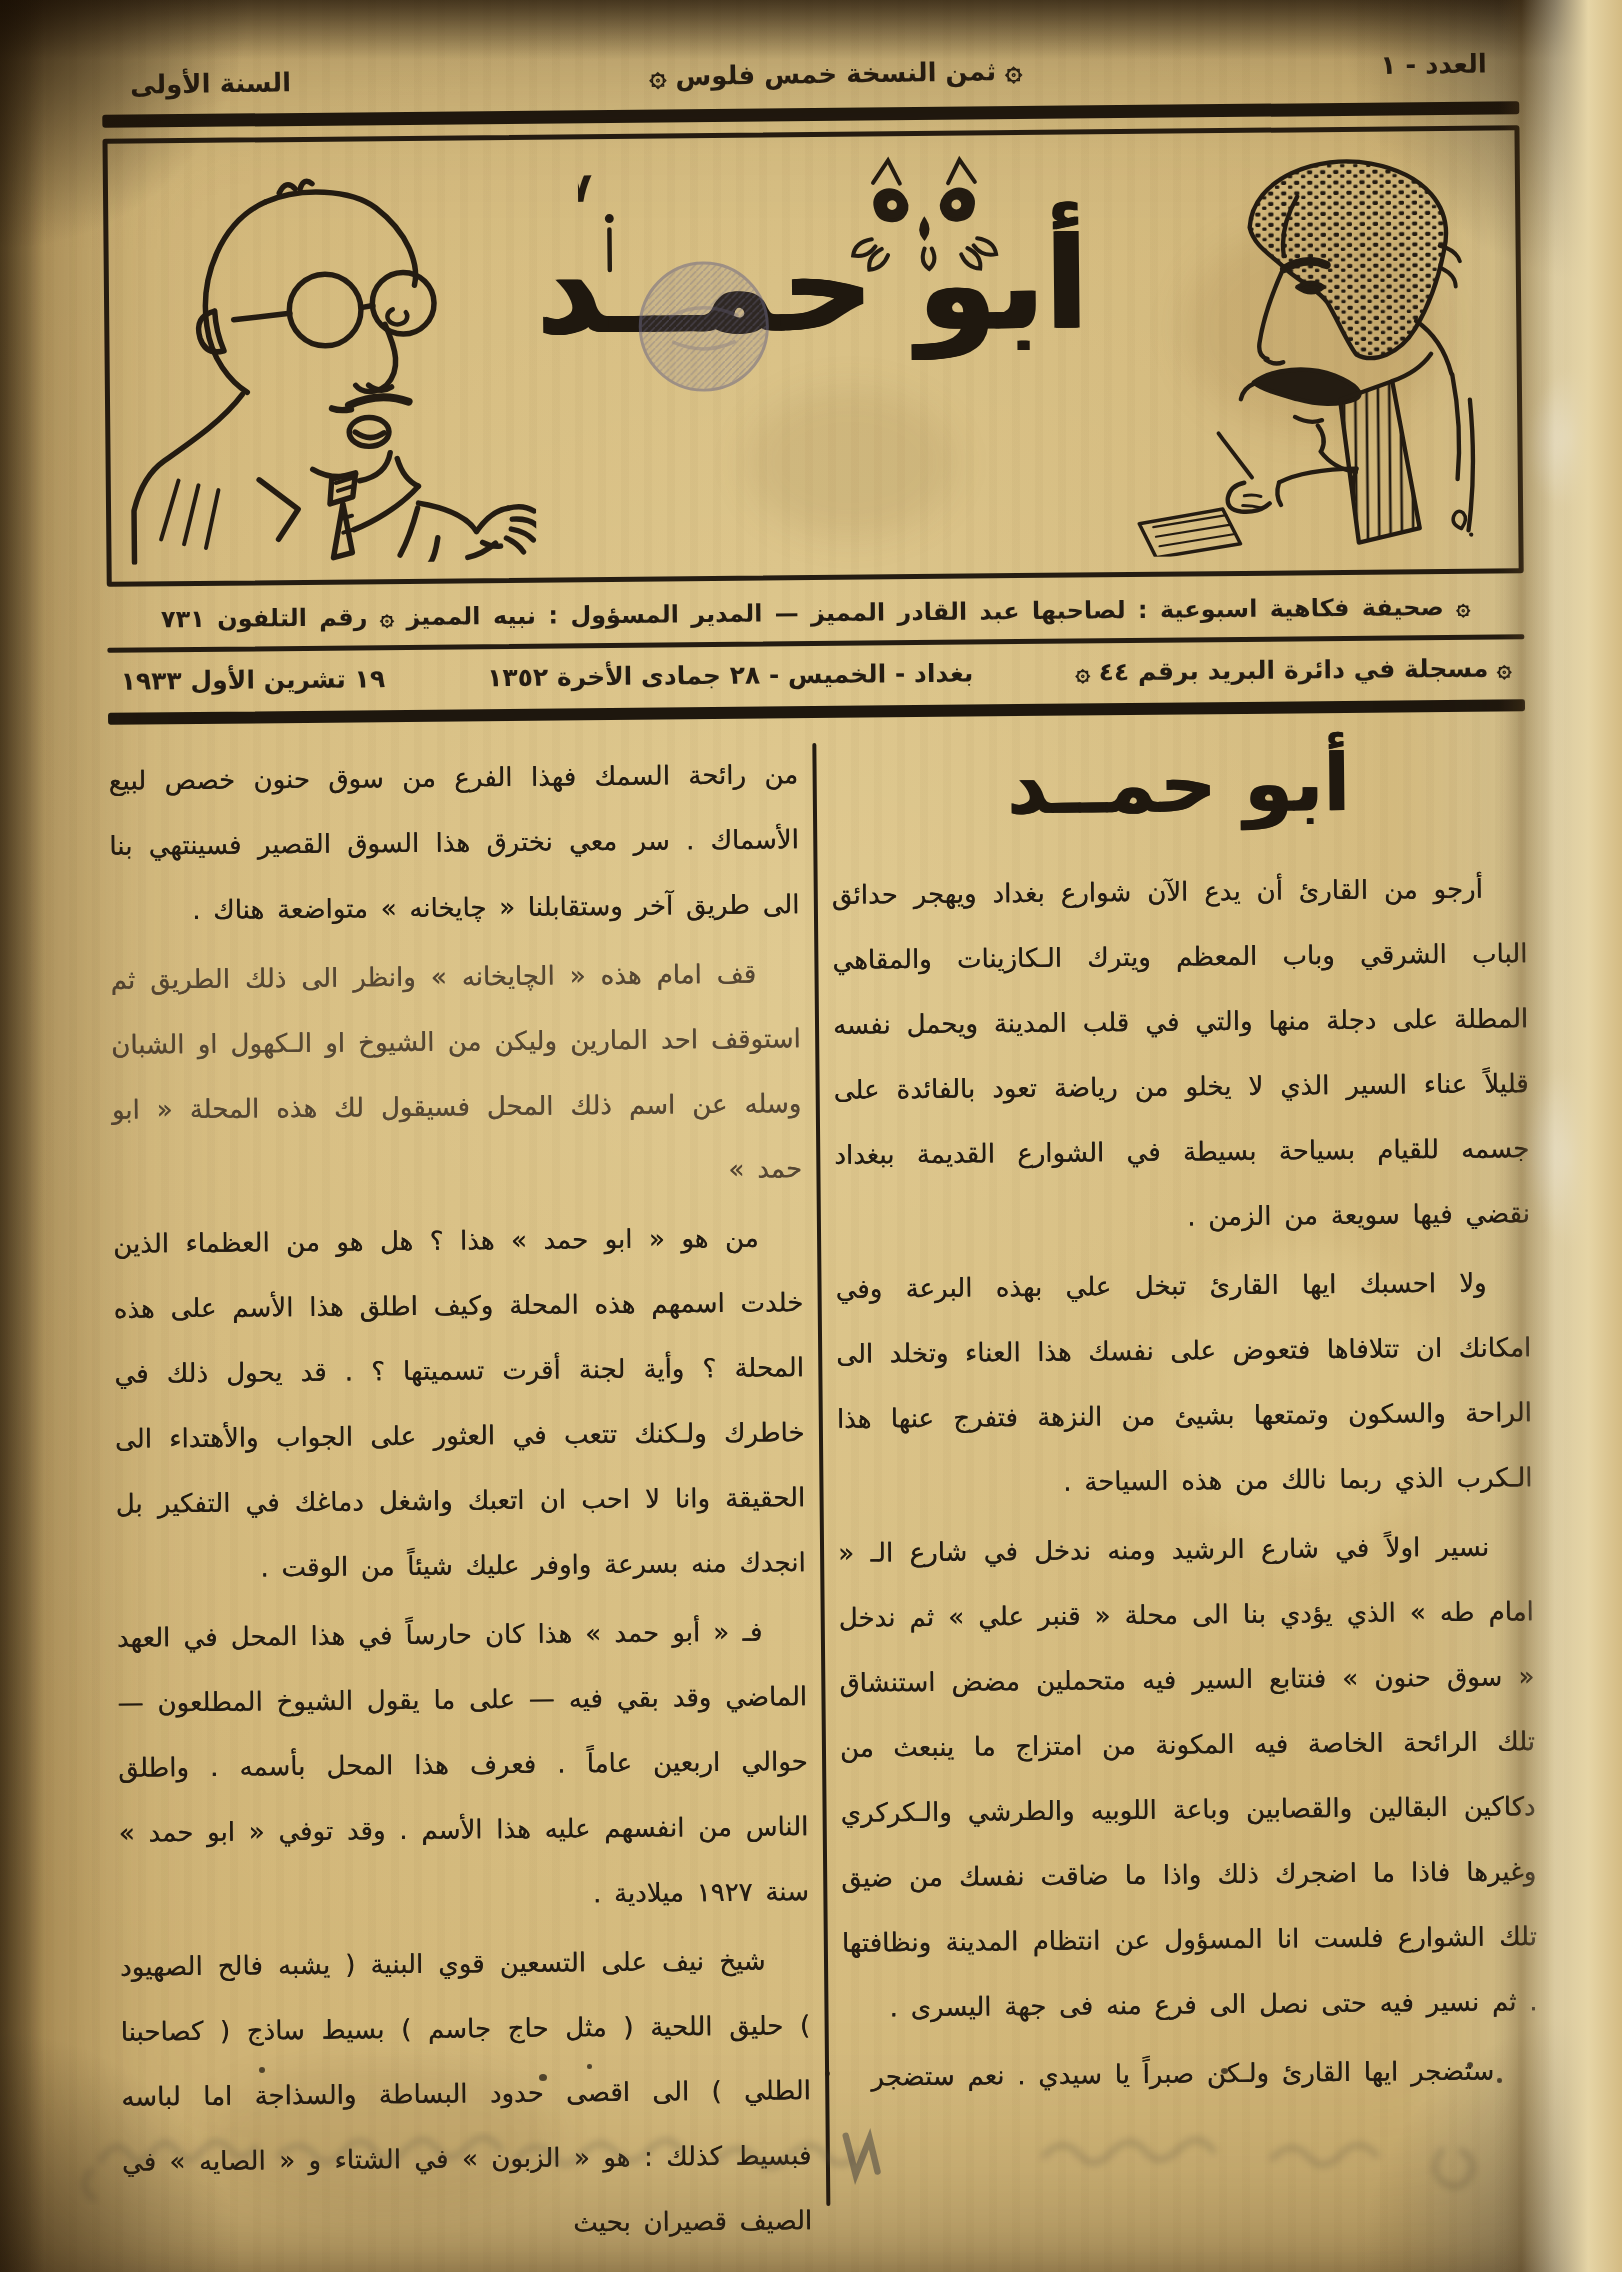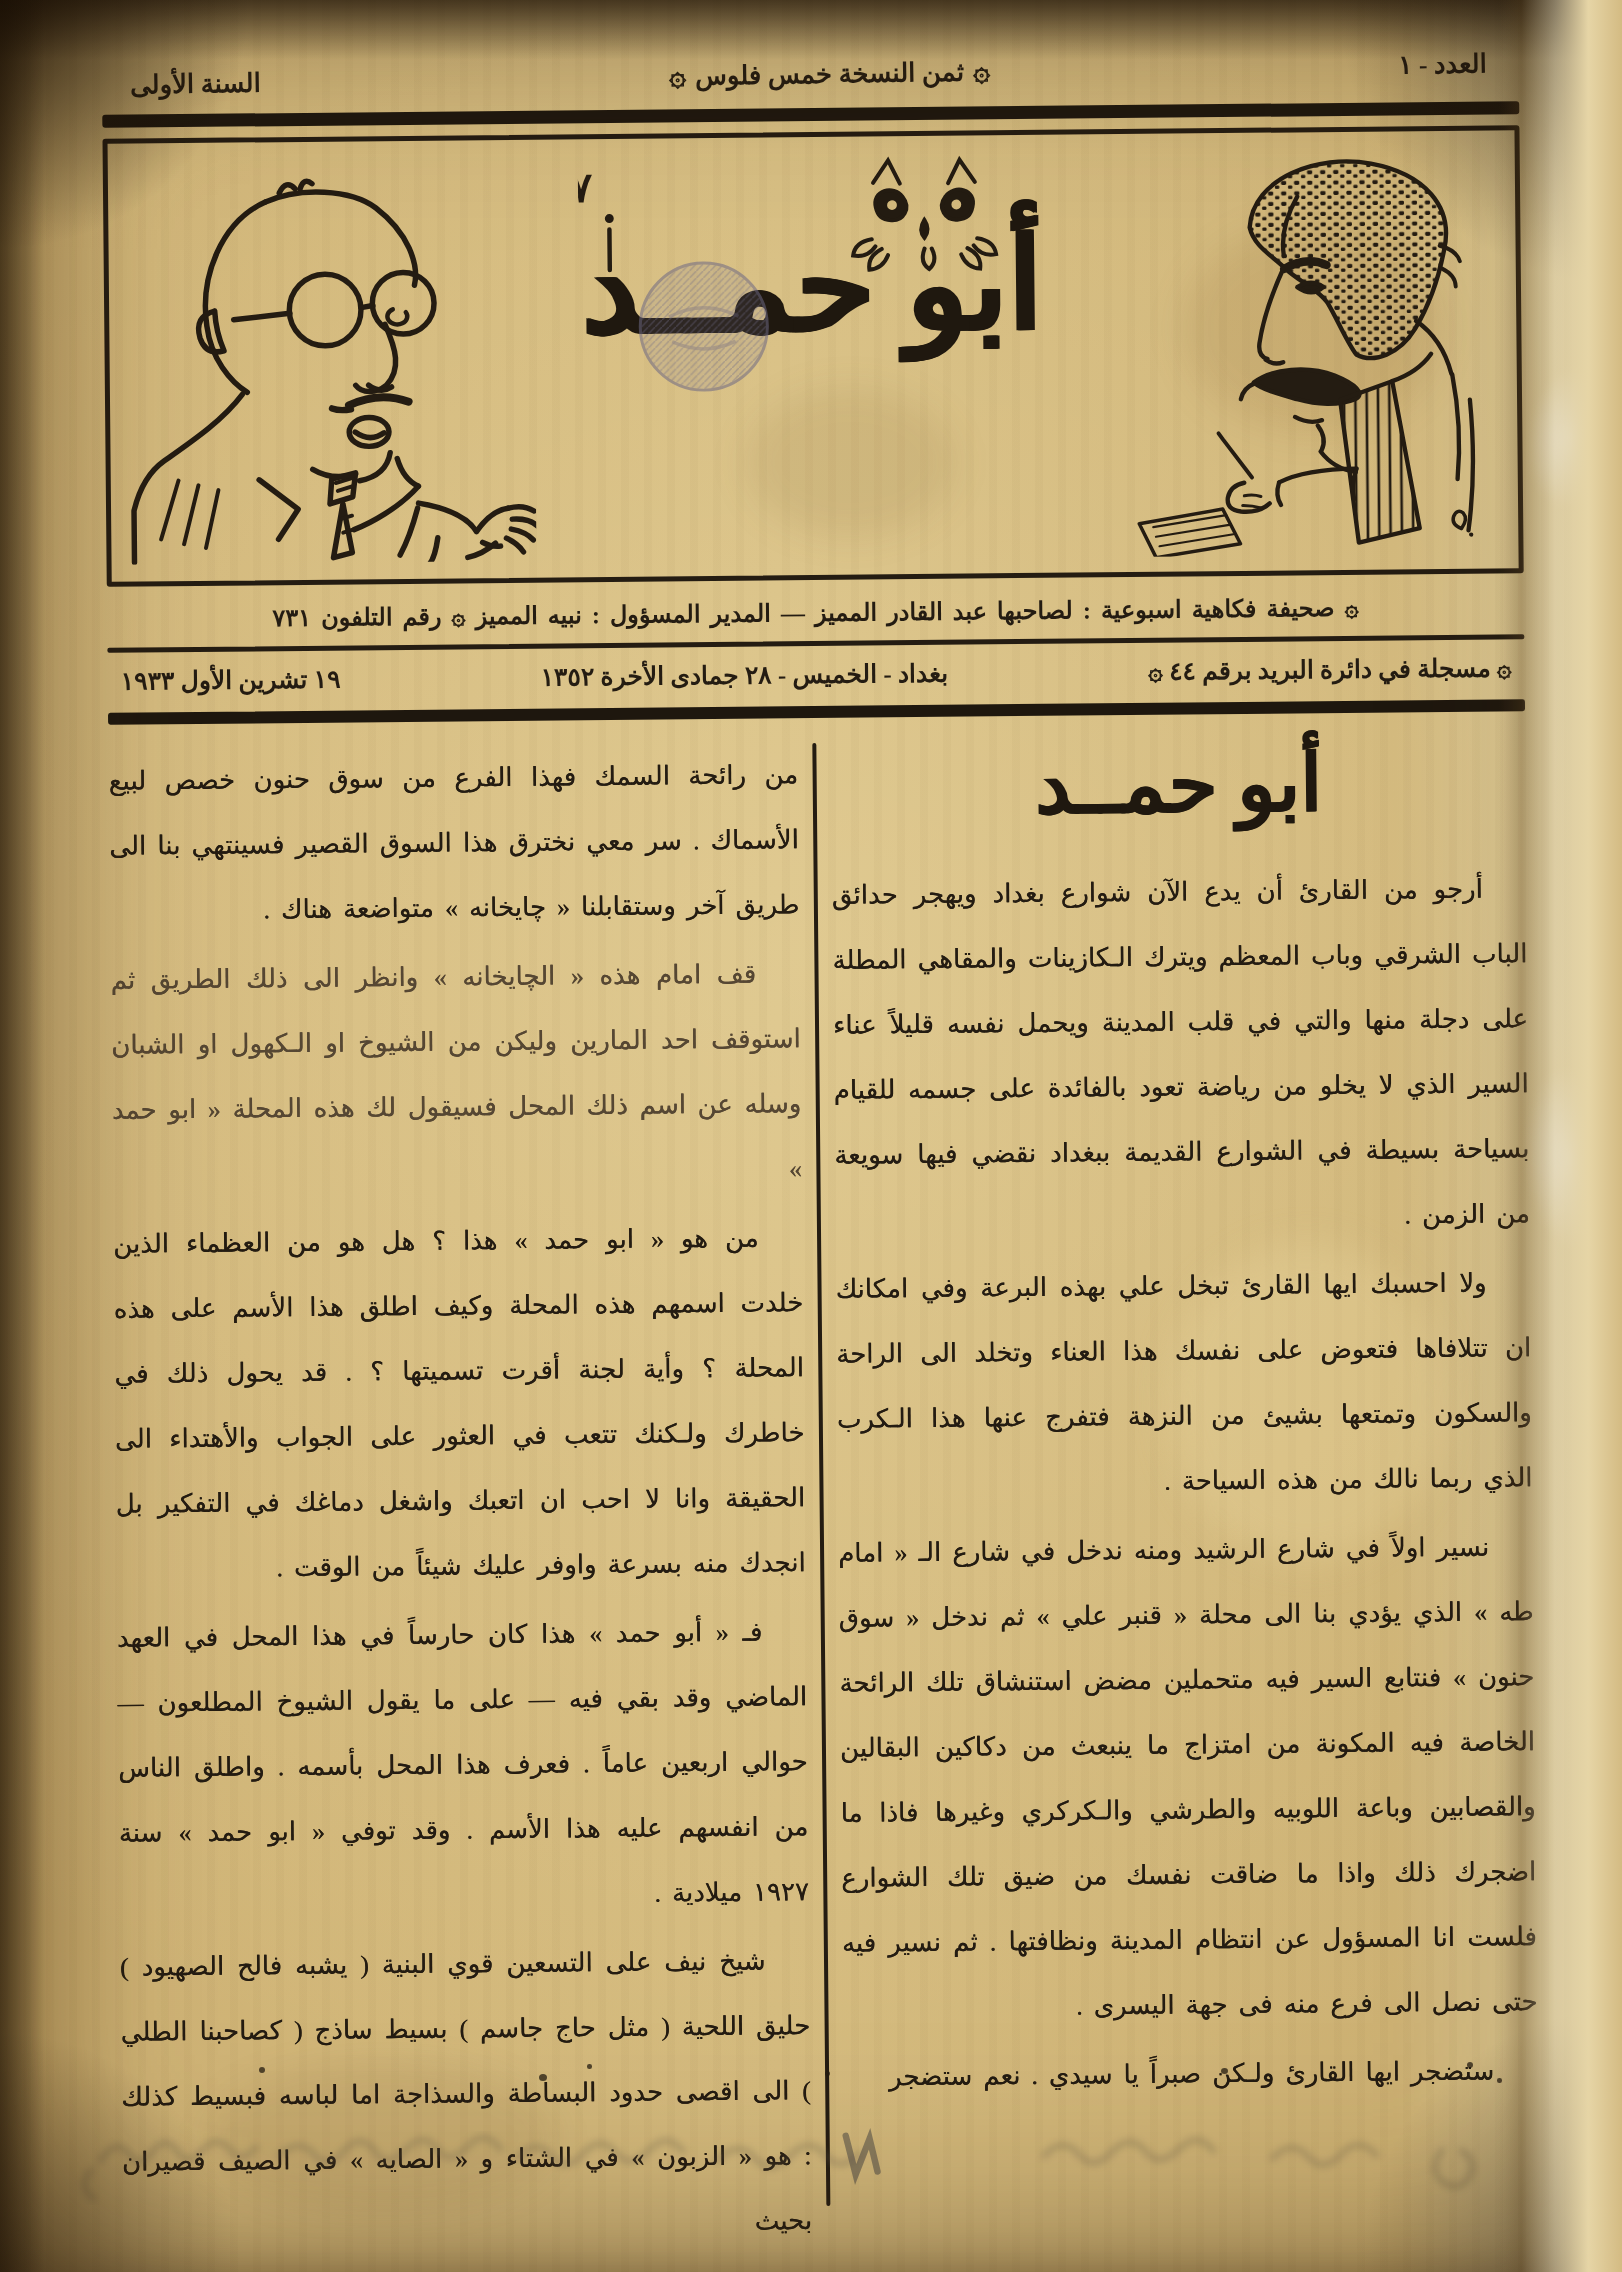--- a/index.html
+++ b/index.html
@@ -2,21 +2,21 @@
 <html lang="ar" style="font-size:8px"><head>
 <meta charset="utf-8">
 <style>
   html,body{margin:0;padding:0;background:#241a10;}
   body{width:1623px;height:2273px;position:relative;overflow:hidden;
        font-family:"DejaVu Sans", sans-serif;}
   .sheet{position:absolute;inset:0;overflow:hidden;
     background:
       radial-gradient(130% 85% at 50% 42%, rgba(255,243,198,.28) 0%, rgba(255,243,198,0) 62%),
       linear-gradient(90deg,#a98b50 0%,#c3a567 3%,#d0b476 9%,#d4ba7d 48%,#cdb173 86%,#d9c48e 94%,#e7d6a6 100%),
-      #ccae70; font-family: Liberation Serif, serif;}
+      #ccae70;}
   .vignette{position:absolute;inset:0;pointer-events:none;
     box-shadow:inset 0 0 209px rgba(58,38,14,.55), inset 0 0 45px rgba(58,38,14,.4);}
   .topshade{position:absolute;left:0;top:0;right:0;height:60px;
     background:linear-gradient(rgba(28,17,6,.65),rgba(28,17,6,0));}
   .cornerTL{position:absolute;left:0;top:0;width:308px;height:259px;
     background:radial-gradient(circle at 0 0, rgba(24,14,4,.8), rgba(24,14,4,0) 62%);}
   .cornerTR{position:absolute;right:0;top:0;width:348px;height:278px;
     background:radial-gradient(circle at 100% 0, rgba(24,14,4,.62), rgba(24,14,4,0) 64%);}
   .cornerBL{position:absolute;left:0;bottom:0;width:298px;height:249px;
     background:radial-gradient(circle at 0 100%, rgba(30,18,6,.5), rgba(30,18,6,0) 62%);}

